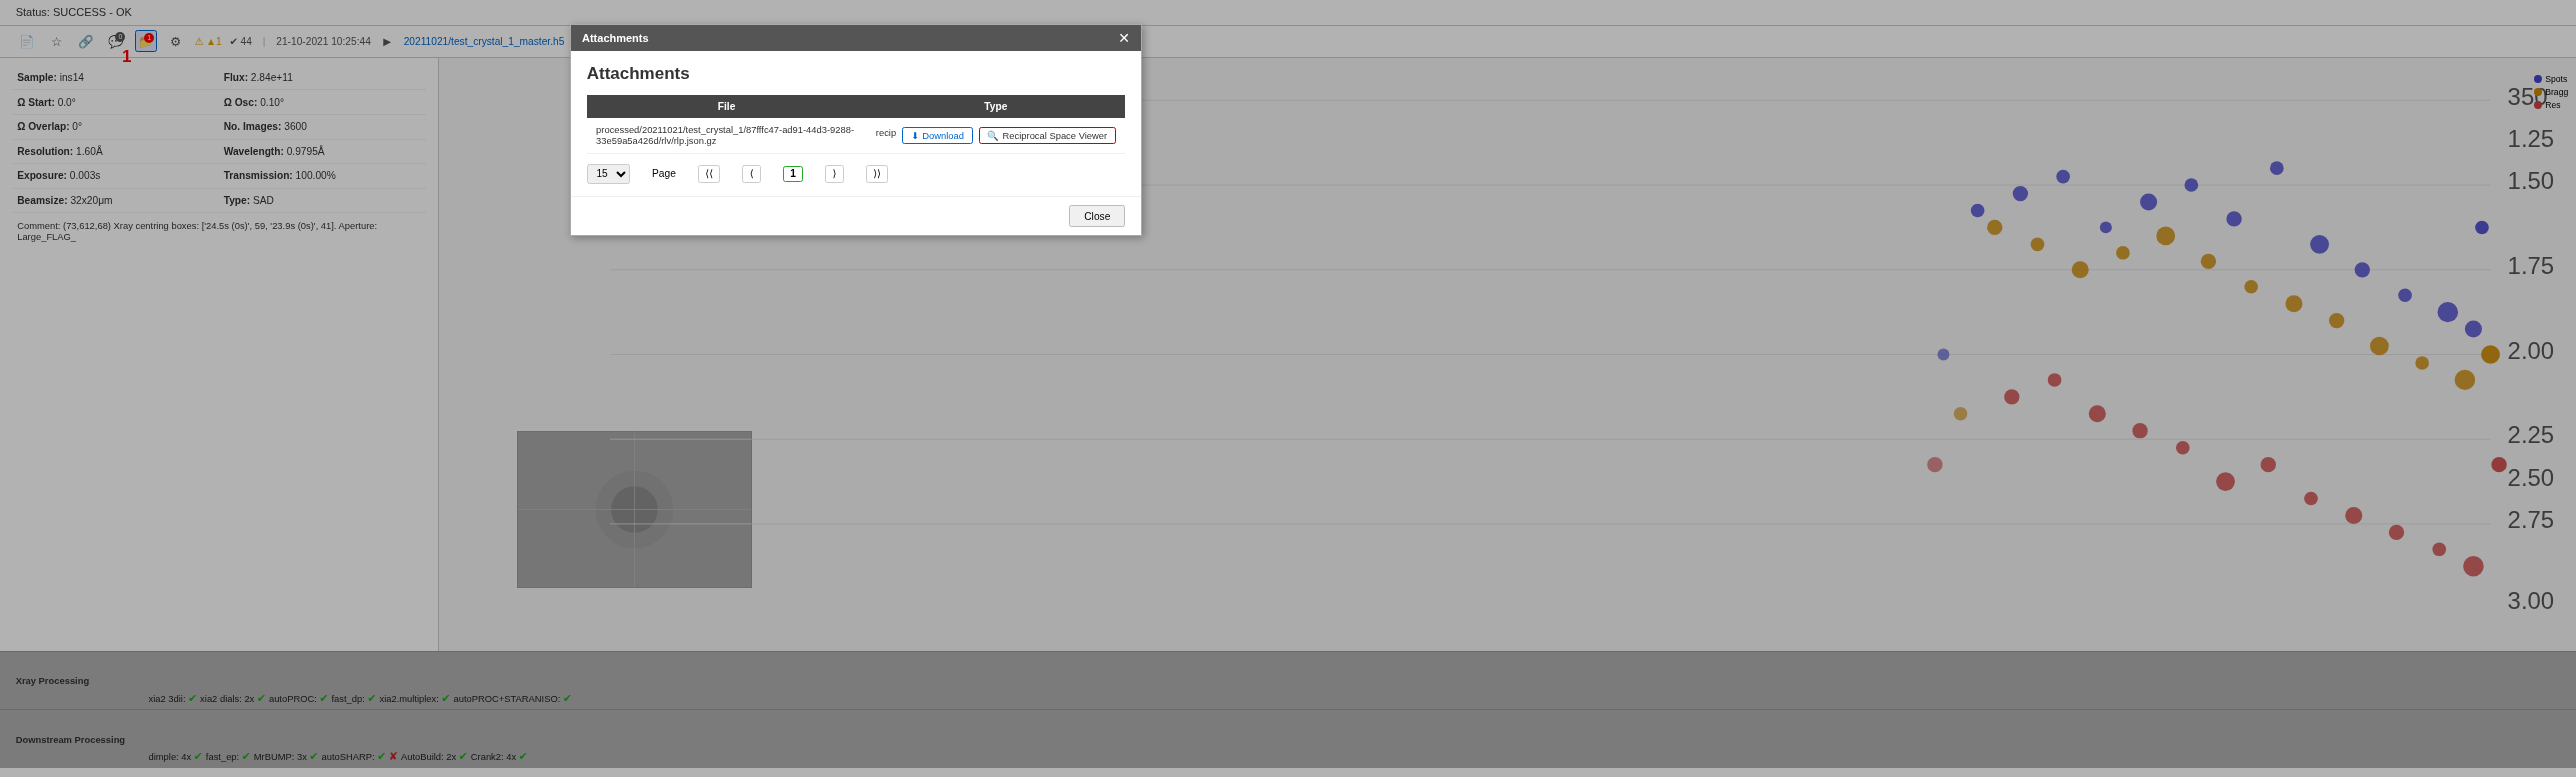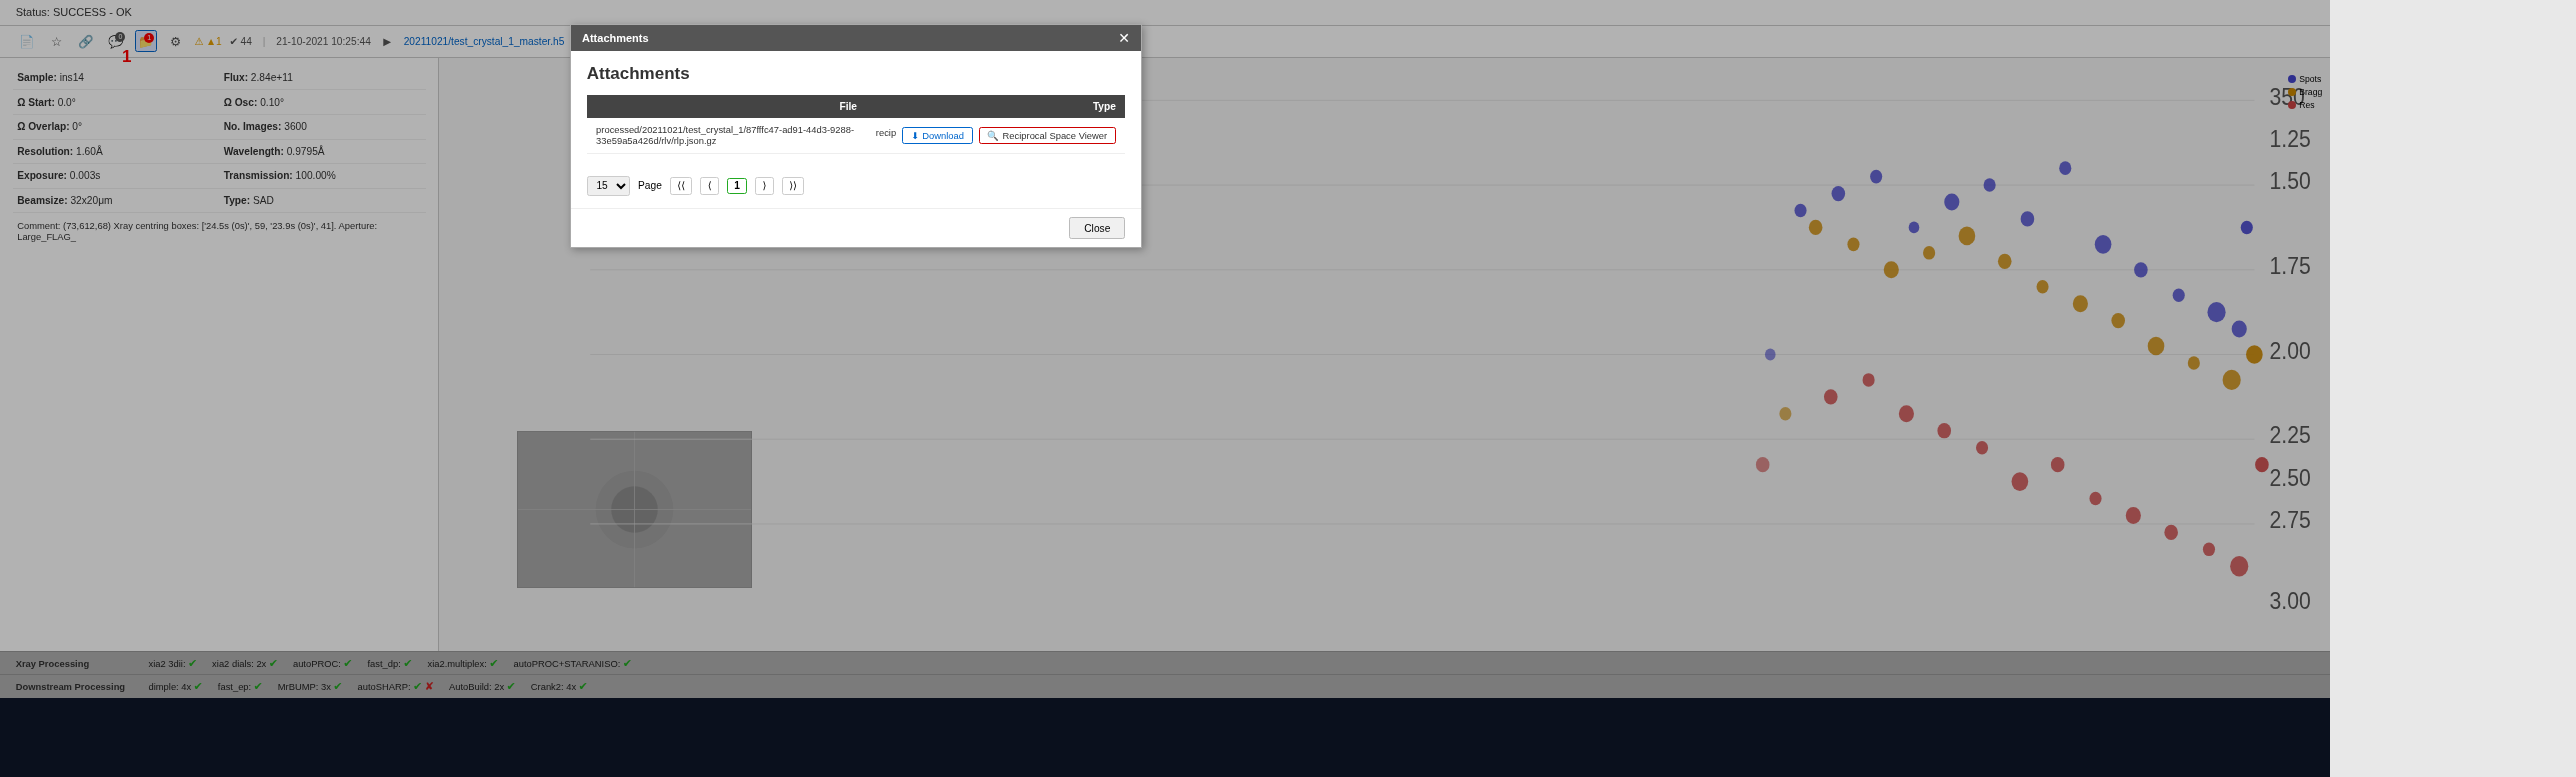--- a/index.html
+++ b/index.html
@@ -4,24 +4,24 @@
   <style>
     * { box-sizing: border-box; margin: 0; padding: 0; }
     body {
       font-family: Arial, sans-serif;
       font-size: 10.2px;
       background: #e8e8e8;
       overflow: hidden;
     }
 
     .main-container {
-      width: 2330px;
+      width: 2576px;
       height: 778px;
       position: relative;
-      background: #0f172a;
+      background: #ffffff;
     }
 
     
     .status-bar {
       background: #fff;
       border-bottom: 0.8px solid #ccc;
       padding: 6.3px 15.7px;
       font-size: 11px;
       color: #333;
     }
@@ -161,22 +161,23 @@
 
     .processing-label {
       min-width: 125px;
       font-weight: 600;
       color: #333;
     }
 
     .processing-items {
       display: flex;
       flex-wrap: wrap;
-      gap: 15px;
+      gap: 3px;
       align-items: flex-start;
+      margin-top: 35px;
     }
 
     .proc-item {
       display: flex;
       align-items: center;
       gap: 2.4px;
       font-size: 9.4px;
     }
 
     .check-green { color: #22aa22; font-size: 11px; }
@@ -237,21 +238,21 @@
 
     .attachments-table {
       width: 100%;
       border-collapse: collapse;
     }
 
     .attachments-table th {
       background: #444;
       color: #fff;
       padding: 6.3px 9.4px;
-      text-align: right;
+      text-align: center;
       font-size: 10.2px;
     }
 
     .attachments-table td {
       padding: 6.3px 9.4px;
       border-bottom: 0.8px solid #eee;
       font-size: 9.4px;
       color: #333;
     }
 
@@ -277,22 +278,22 @@
       cursor: pointer;
       font-size: 9.4px;
       display: flex;
       align-items: center;
       gap: 3.1px;
     }
 
     .pagination-row {
       display: flex;
       align-items: center;
-      gap: 8px;
-      margin-top: 22px;
+      gap: 22px;
+      margin-top: 10px;
     }
 
     .page-select {
       border: 0.8px solid #ccc;
       padding: 2.4px 4.7px;
       border-radius: 2.4px;
       font-size: 10.2px;
     }
 
     .page-btn {

